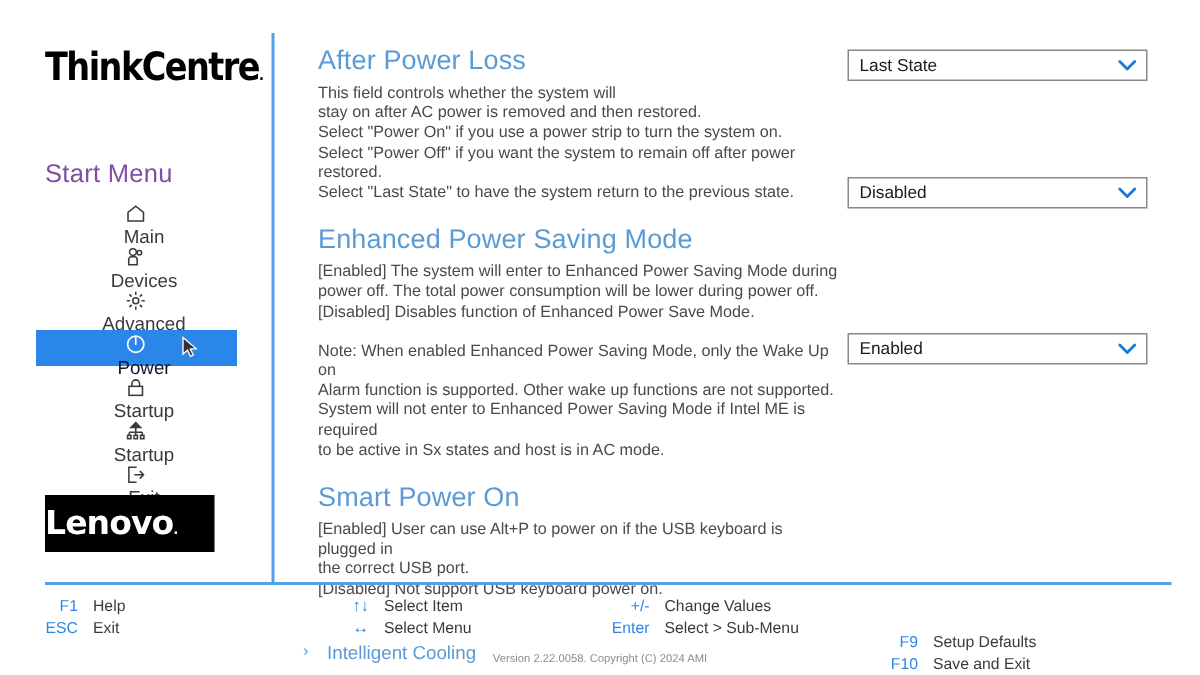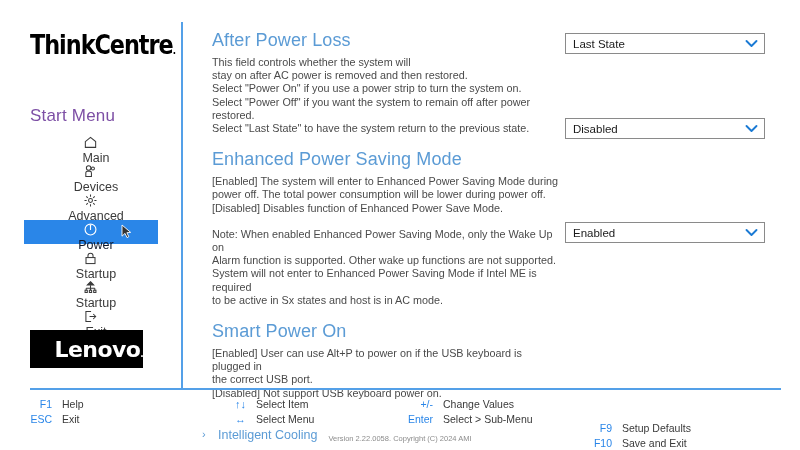--- a/index.html
+++ b/index.html
@@ -43,21 +43,21 @@
   .nav-item .ico svg { display: block; }
   .nav-item.active { background: #2a86e8; color: #0f172a; }
   .nav-item.active .ico svg { stroke: #ffffff; }
   .nav-label { white-space: nowrap; }
 
   .cursor { position: absolute; left: 97px; top: 4px; width: 12px; height: 16px; }
 
   .lenovo-logo {
     position: absolute; left: 30px; top: 330px;
     width: 113px; height: 38px; background: #000;
-    display: flex; align-items: center; justify-content: flex-end;
+    display: flex; align-items: center; justify-content: flex-start;
   }
   .lenovo-logo .txt {
     color: #fff; font-family: "DejaVu Sans", sans-serif;
     font-weight: bold; font-size: 22px; letter-spacing: -0.6px;
   }
   .lenovo-logo .txt .tm { font-size: 9px; }
 
   .v-divider {
     position: absolute; left: 181px; top: 22px;
     width: 2px; height: 367px; background: #54a0e8;

